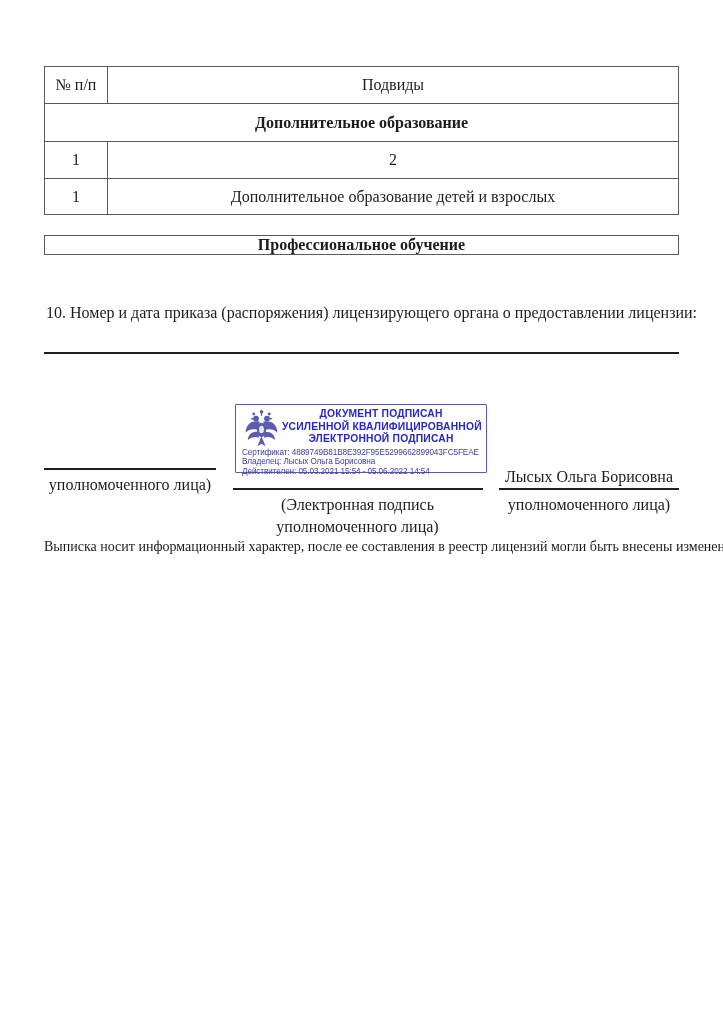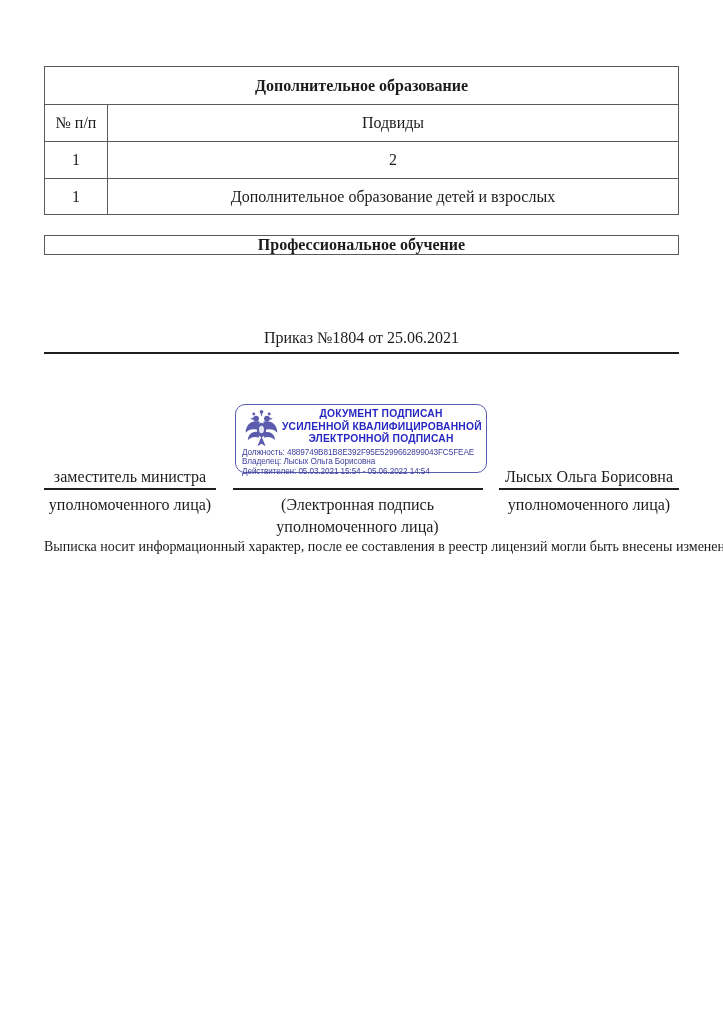--- a/index.html
+++ b/index.html
@@ -92,21 +92,21 @@
 
   
   .stamp {
     position: absolute;
     top: 404px;
     left: 191px;
     width: 252px;
     height: 69px;
     box-sizing: border-box;
     border: 1.5px solid var(--stamp-border);
-    border-radius: 10px;
+    border-radius: 1px;
     padding: 3px 6px 2px 6px;
     background: #ffffff;
     font-family: "Liberation Sans", "DejaVu Sans", sans-serif;
   }
   .stamp-eagle {
     position: absolute;
     left: 7px;
     top: 4px;
     width: 37px;
     height: 40px;
@@ -173,42 +173,42 @@
 <div class="page">
   <div class="content">
 
     <table class="doc-table">
       <colgroup>
           <col class="col-num">
           <col>
         </colgroup>
       <tbody>
           <tr>
-        <td class="t-title" colspan="2">Дополнительное образование</td>
-      </tr>
-      <tr>
         <td class="t-head">№ п/п</td>
         <td class="t-head">Подвиды</td>
+      </tr>
+      <tr>
+        <td class="t-title" colspan="2">Дополнительное образование</td>
       </tr>
       <tr>
         <td class="t-idx">1</td>
         <td class="t-idx">2</td>
       </tr>
       <tr>
         <td class="t-row">1</td>
         <td class="t-row">Дополнительное образование детей и взрослых</td>
       </tr>
     </tbody>
       </table>
 
     <div class="single-box">
       <span>Профессиональное обучение</span>
     </div>
 
-    <div class="order-value">Приказ №1804 от 25.06.2021</div>
+    <div class="order-label">10. Номер и дата приказа (распоряжения) лицензирующего органа о предоставлении лицензии:</div>
     <div class="order-rule"></div>
 
     <div class="stamp">
       <svg class="stamp-eagle" viewBox="0 0 40 44" aria-hidden="true">
         <g fill="#5c5cae">
           <g id="eagle-side">
             <path d="M18,14 C9,12 3,17 2.5,26 C6,22 11,21.5 17,23 Z"></path>
             <path d="M17.5,25 C9,24.5 5.5,28 5,34 C9,30.5 13,30 17,31.5 Z"></path>
             <circle cx="14" cy="10.5" r="3.2"></circle>
             <path d="M11.2,9.4 L7.6,10.8 L11.2,12.2 Z"></path>
@@ -221,29 +221,28 @@
           <path d="M20,30 L15.5,41 L20,38.2 L24.5,41 Z"></path>
         </g>
         <ellipse cx="20" cy="22.5" rx="2.7" ry="4.1" fill="#ffffff" opacity="0.85"></ellipse>
       </svg>
       <div class="stamp-title">
         <div>ДОКУМЕНТ ПОДПИСАН</div>
         <div>УСИЛЕННОЙ КВАЛИФИЦИРОВАННОЙ</div>
         <div>ЭЛЕКТРОННОЙ ПОДПИСАН</div>
       </div>
       <div class="stamp-fields">
-        <div><span>Должность:</span>&nbsp;<span>4889749B81B8E392F95E5299662899043FC5FEAE</span></div>
+        <div><span>Сертификат:</span>&nbsp;<span>4889749B81B8E392F95E5299662899043FC5FEAE</span></div>
         <div><span>Владелец:</span>&nbsp;<span>Лысых Ольга Борисовна</span></div>
         <div><span>Действителен:</span>&nbsp;<span>05.03.2021 15:54 - 05.06.2022 14:54</span></div>
       </div>
     </div>
 
     <div class="sig-row">
       <div class="sig-col sig-col-1">
-        <div class="sig-name">заместитель министра</div>
         <div class="sig-line"></div>
         <div class="sig-caption">
           <div>уполномоченного лица)</div>
         </div>
       </div>
       <div class="sig-col sig-col-2">
         <div class="sig-name"></div>
         <div class="sig-line"></div>
         <div class="sig-caption">
           <div>(Электронная подпись</div>

